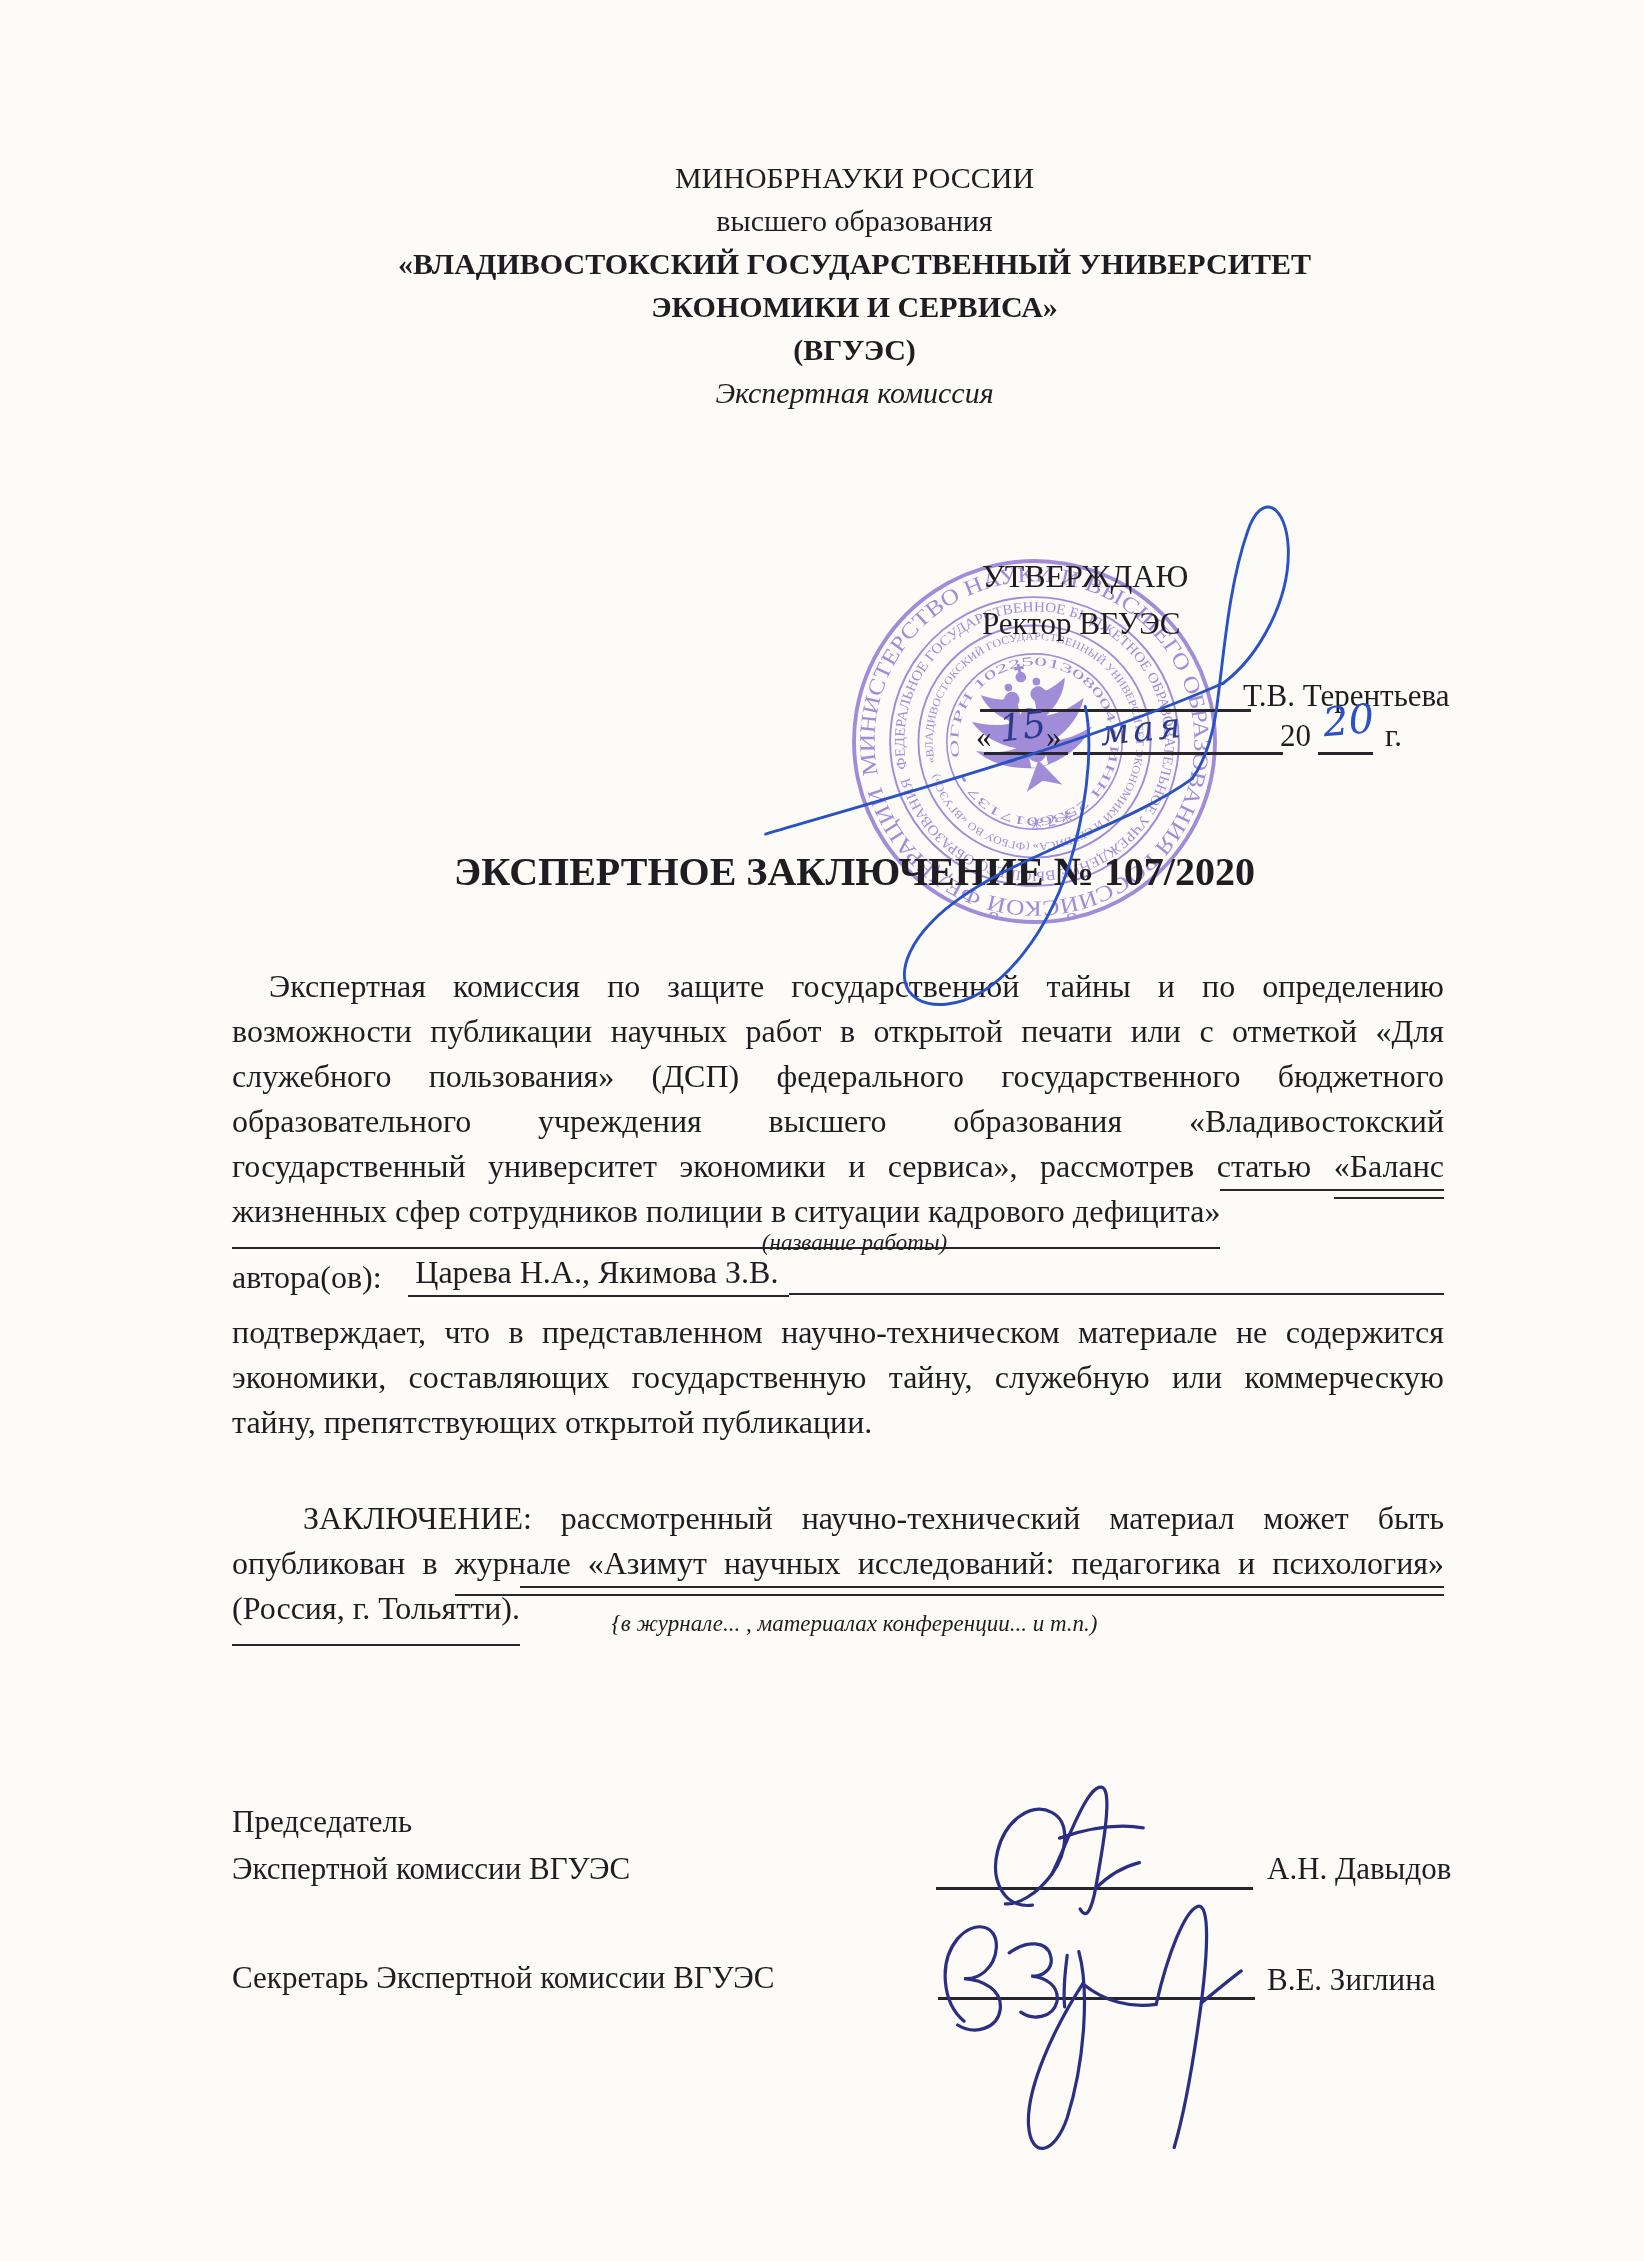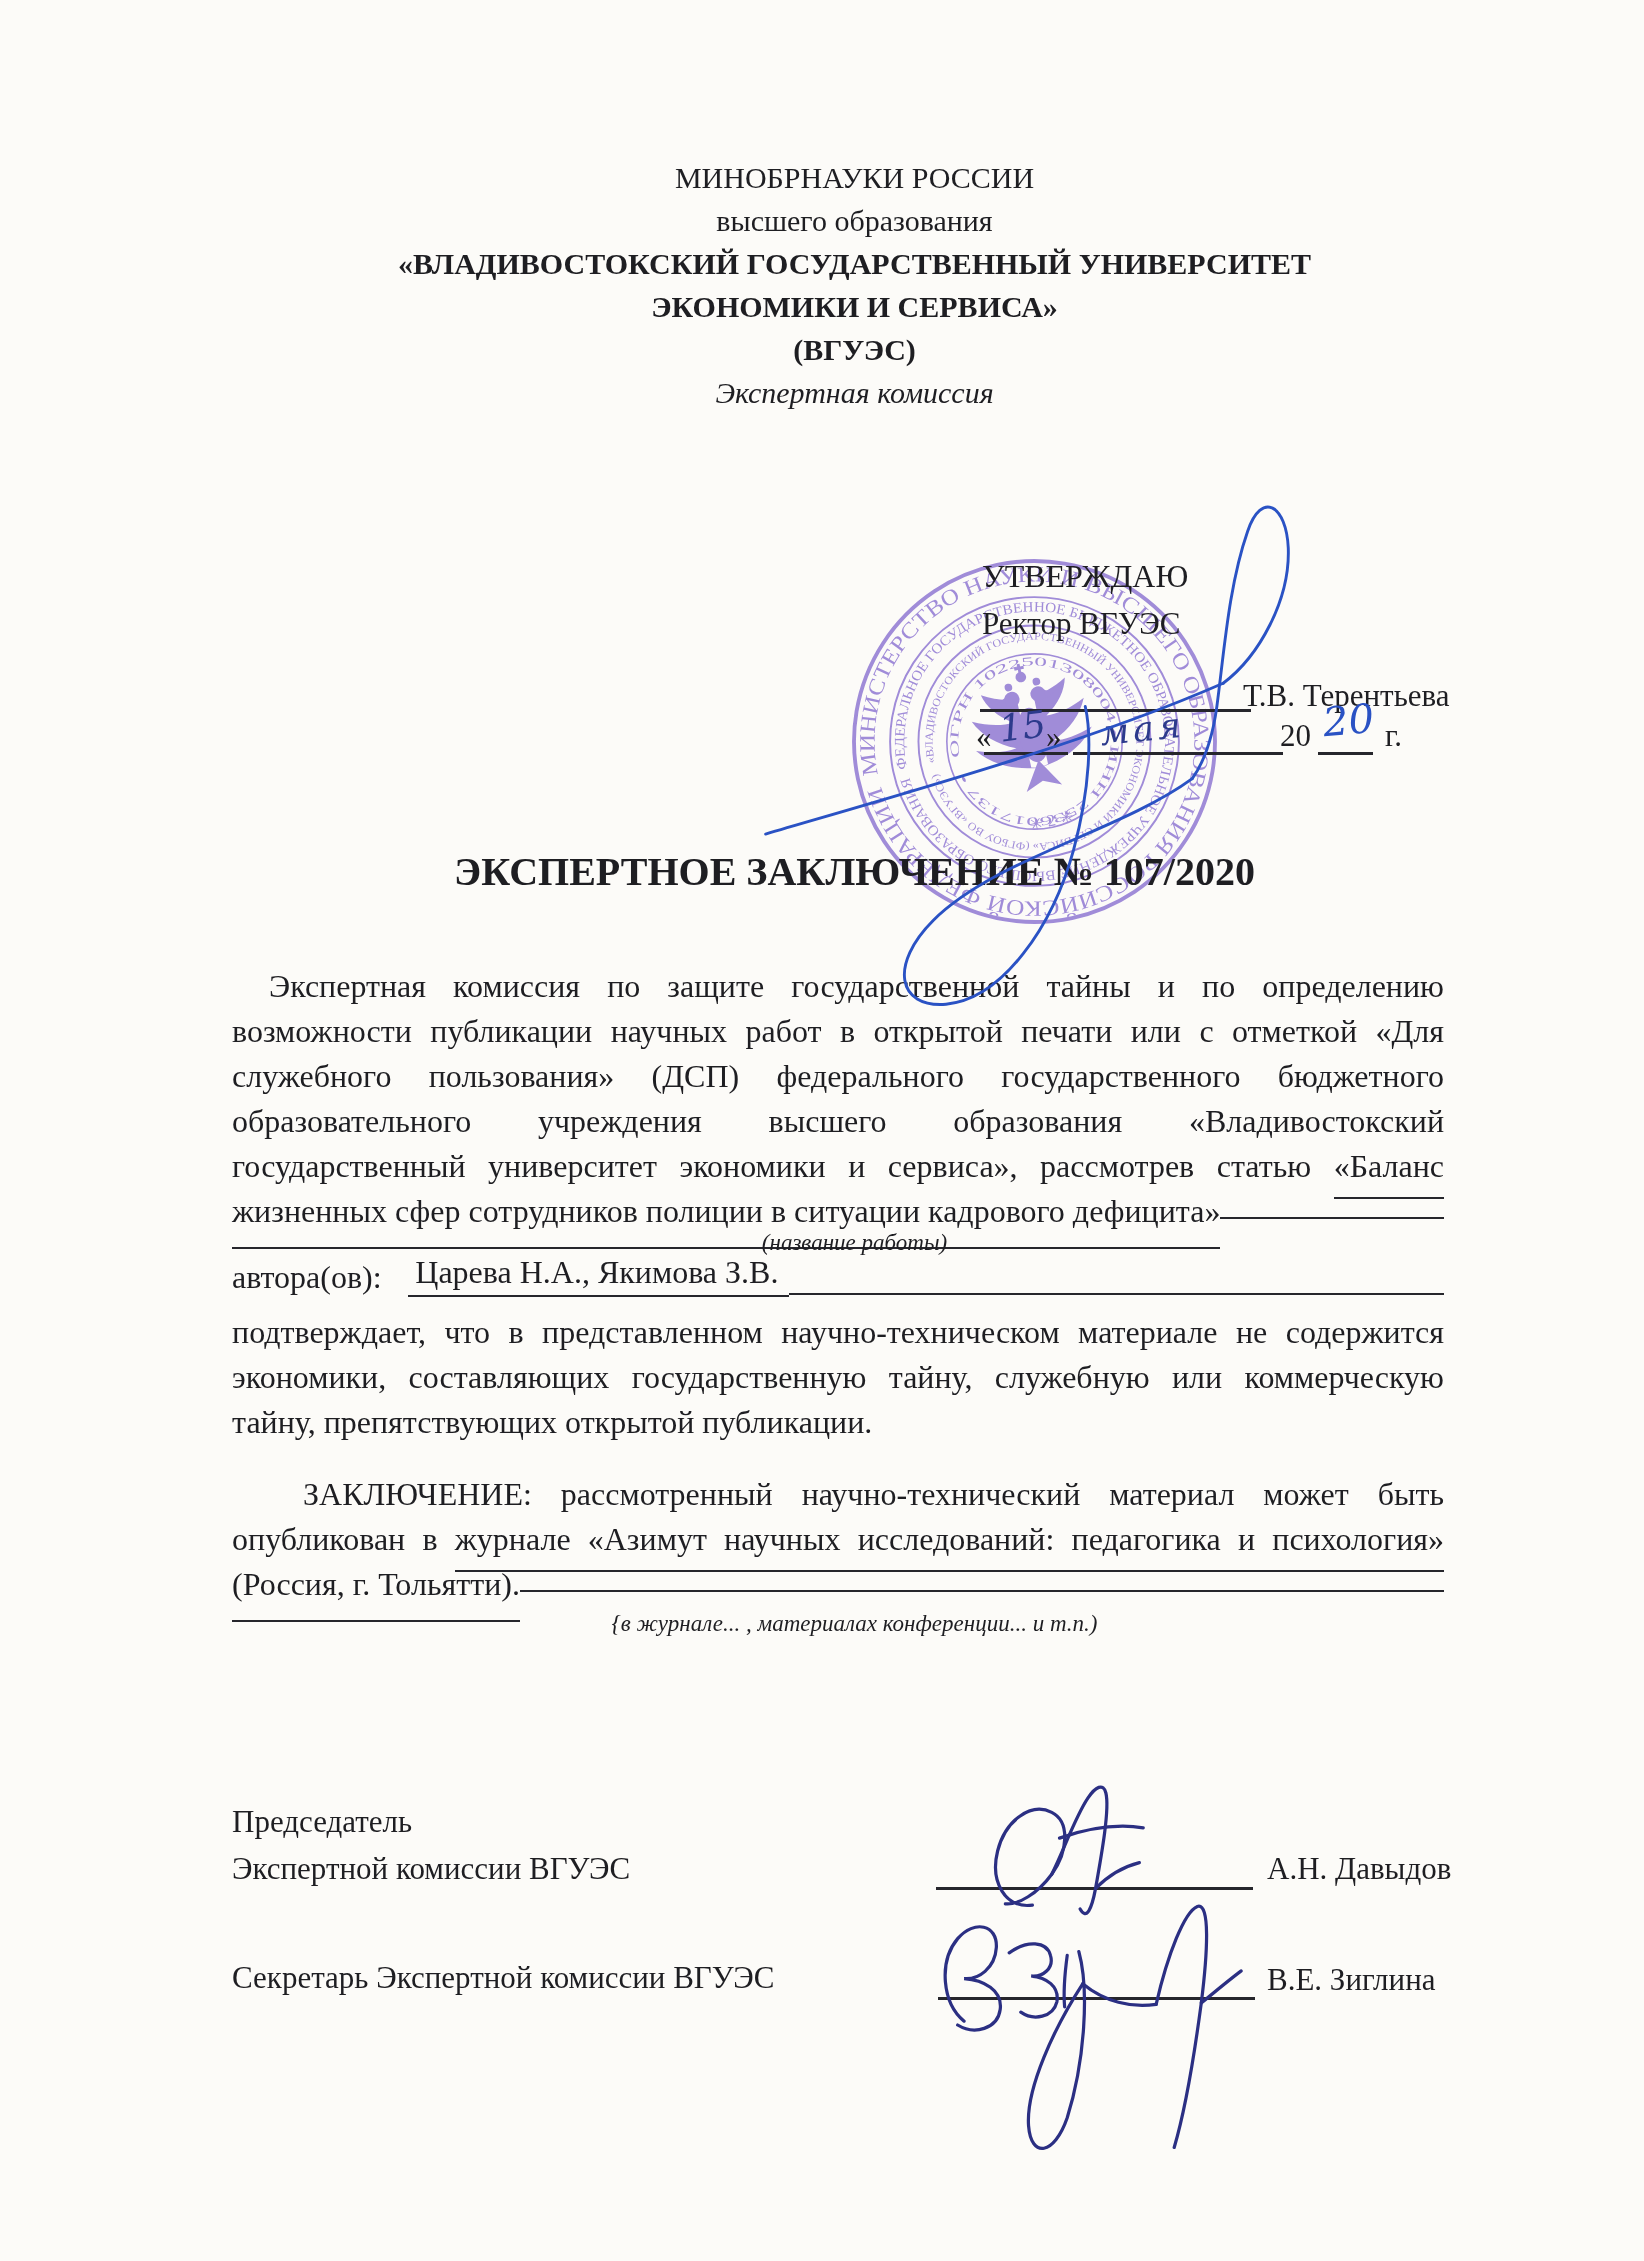--- a/index.html
+++ b/index.html
@@ -31,23 +31,23 @@
   .doc-title{left:226px;top:847px;width:1257px;text-align:center;font-weight:bold;
              font-size:40px;line-height:50px;}
   
   .para{font-size:32px;line-height:45px;}
   .para1{left:232px;top:964px;width:1212px;}
   .para2{left:232px;top:1310px;width:1212px;}
   .para3{left:232px;top:1472px;width:1212px;}
   .jline{text-align:justify;text-align-last:justify;white-space:nowrap;}
   .jleft{text-align:left;white-space:nowrap;}
   .ind{text-indent:37px;}
-  .ind2{text-indent:71px;}
+  .ind2{text-indent:71px;margin-top:24px;}
   .uline{border-bottom:2.6px solid #26262c;padding-bottom:13px;}
-  .flexline{display:flex;align-items:center;}
+  .flexline{display:flex;align-items:flex-start;}
   .fill{flex:1 1 auto;border-bottom:2.6px solid #26262c;margin-bottom:1.9px;min-width:26px;}
   .caption{font-style:italic;font-size:23px;text-align:center;line-height:28px;}
   .caption1{left:226px;top:1229px;width:1257px;}
   .caption3{left:226px;top:1610px;width:1257px;}
   .authors{left:232px;top:1253px;width:1212px;display:flex;align-items:flex-end;
            font-size:32px;line-height:39px;}
   .authors-label{flex:none;}
   .authors-value{margin-left:26px;border-bottom:2.6px solid #26262c;padding:0 10.3px 2.6px 7.7px;white-space:nowrap;}
   
   .sgn{font-size:31px;line-height:39px;}

